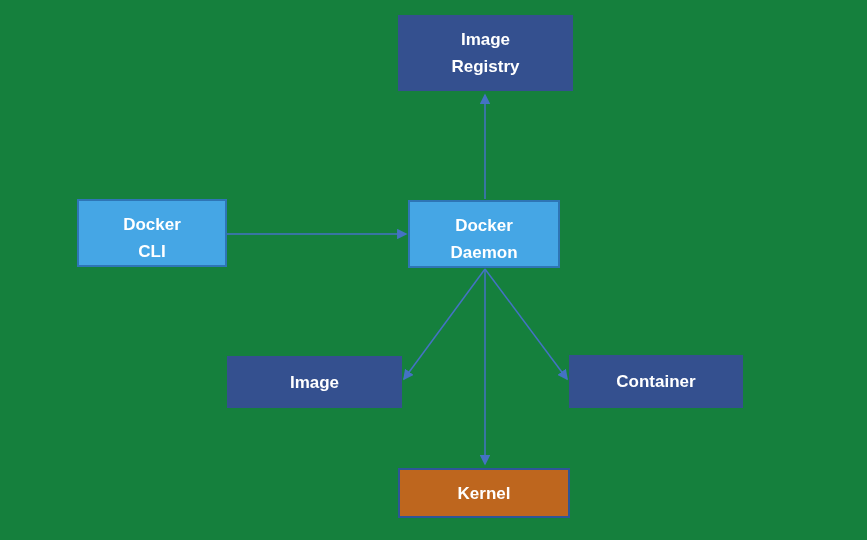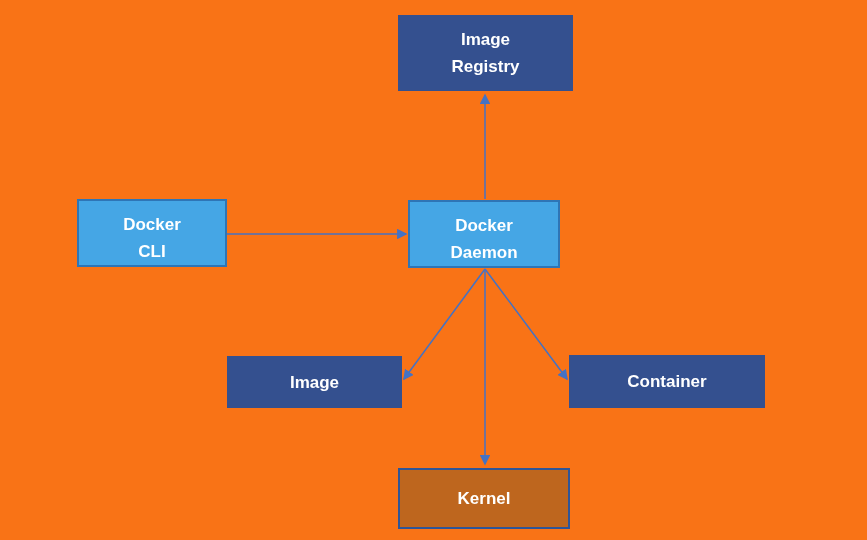--- a/index.html
+++ b/index.html
@@ -5,21 +5,21 @@
   html, body {
     margin: 0;
     padding: 0;
     background: #ffffff;
     font-family: "Liberation Sans", sans-serif;
   }
   .canvas {
     position: relative;
     width: 867px;
     height: 540px;
-    background: #f97316;
+    background: #15803d;
     overflow: hidden;
   }
   .edges-layer {
     position: absolute;
     left: 0;
     top: 0;
     width: 867px;
     height: 540px;
     pointer-events: none;
   }
@@ -53,22 +53,22 @@
     align-items: flex-end;
   }
   .node-orange {
     background: var(--orange, #BE661E);
     border: 2px solid var(--orange-border, #2E5597);
   }
   .node-image-registry { left: 398px; top: 15px;  width: 175px; height: 76px; }
   .node-docker-cli     { left: 77px;  top: 199px; width: 150px; height: 68px; }
   .node-docker-daemon  { left: 408px; top: 200px; width: 152px; height: 68px; }
   .node-image          { left: 227px; top: 356px; width: 175px; height: 52px; }
-  .node-container      { left: 569px; top: 355px; width: 196px; height: 53px; }
-  .node-kernel         { left: 398px; top: 468px; width: 172px; height: 61px; }
+  .node-container      { left: 569px; top: 355px; width: 174px; height: 53px; }
+  .node-kernel         { left: 398px; top: 468px; width: 172px; height: 50px; }
 </style>
 </head>
 <body>
 
 <div class="canvas">
 
   <svg class="edges-layer" width="867" height="540" viewBox="0 0 867 540" xmlns="http://www.w3.org/2000/svg">
     <defs>
       <marker id="arrowhead" viewBox="0 0 10 10" refX="8.5" refY="5" markerWidth="7" markerHeight="7" orient="auto-start-reverse">
         <path d="M0,0 L10,5 L0,10 z"></path>

